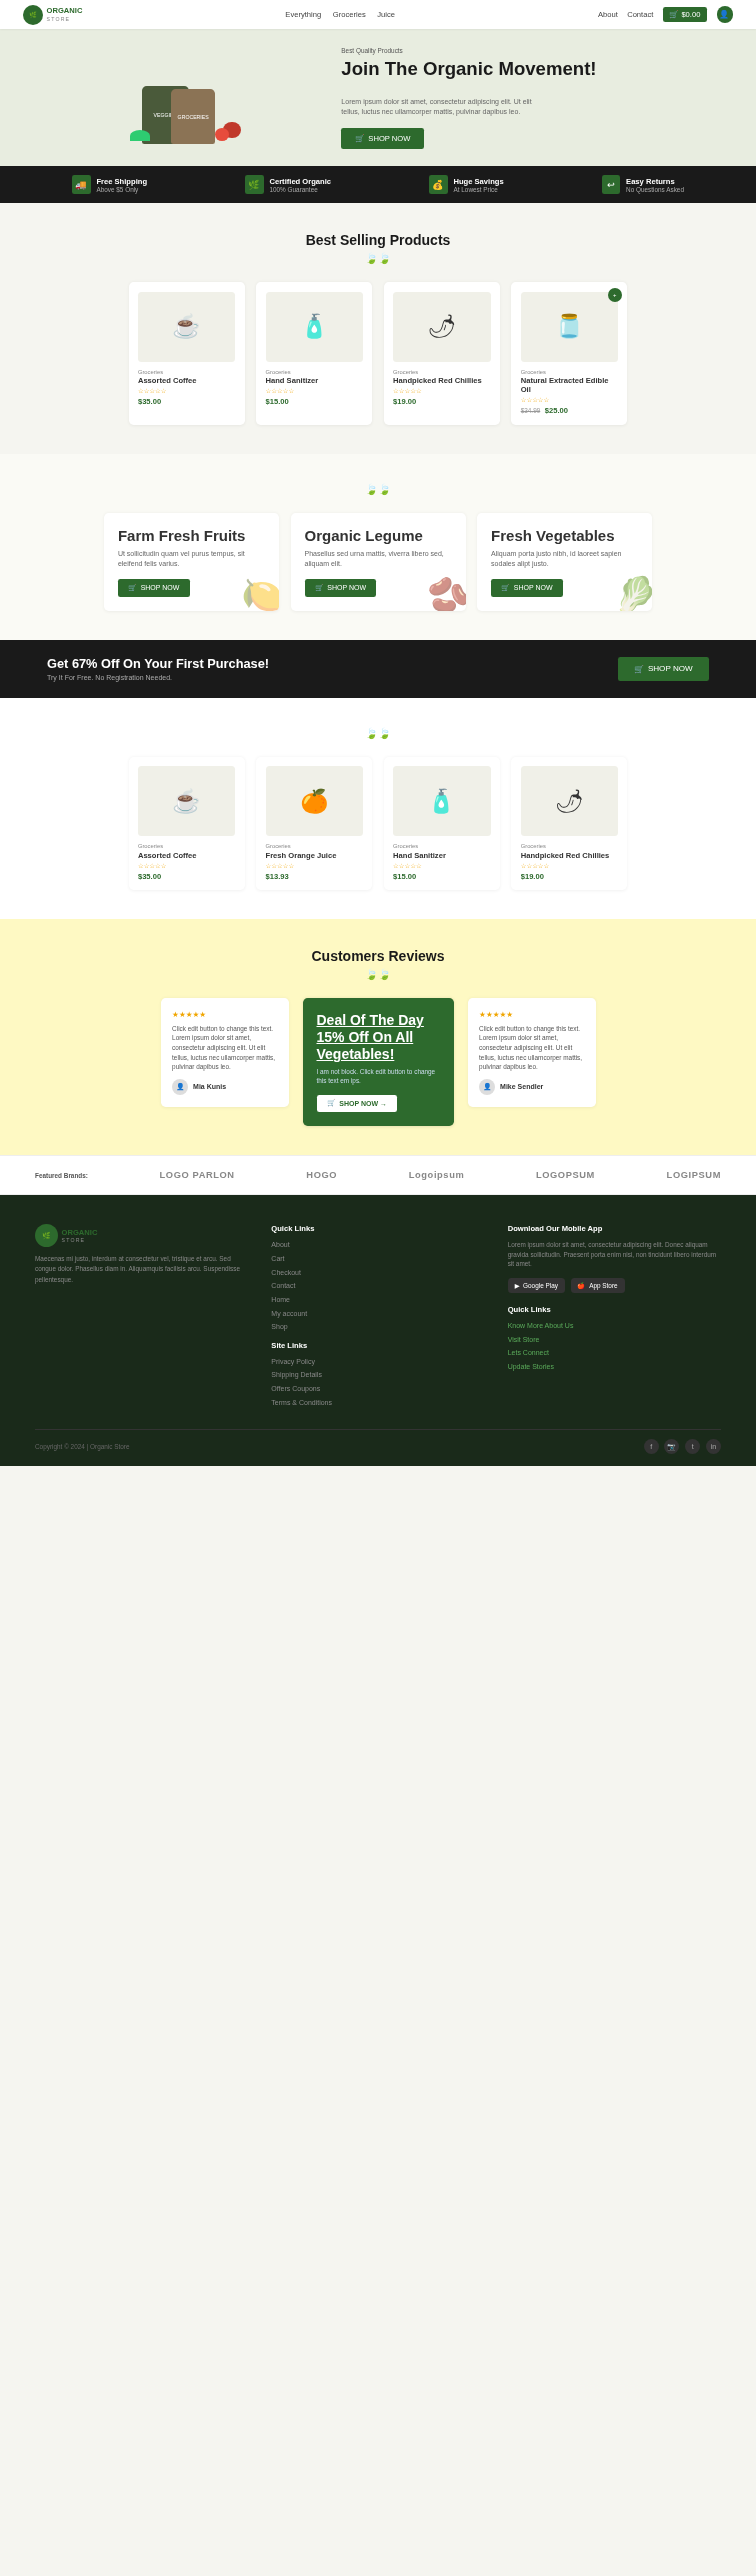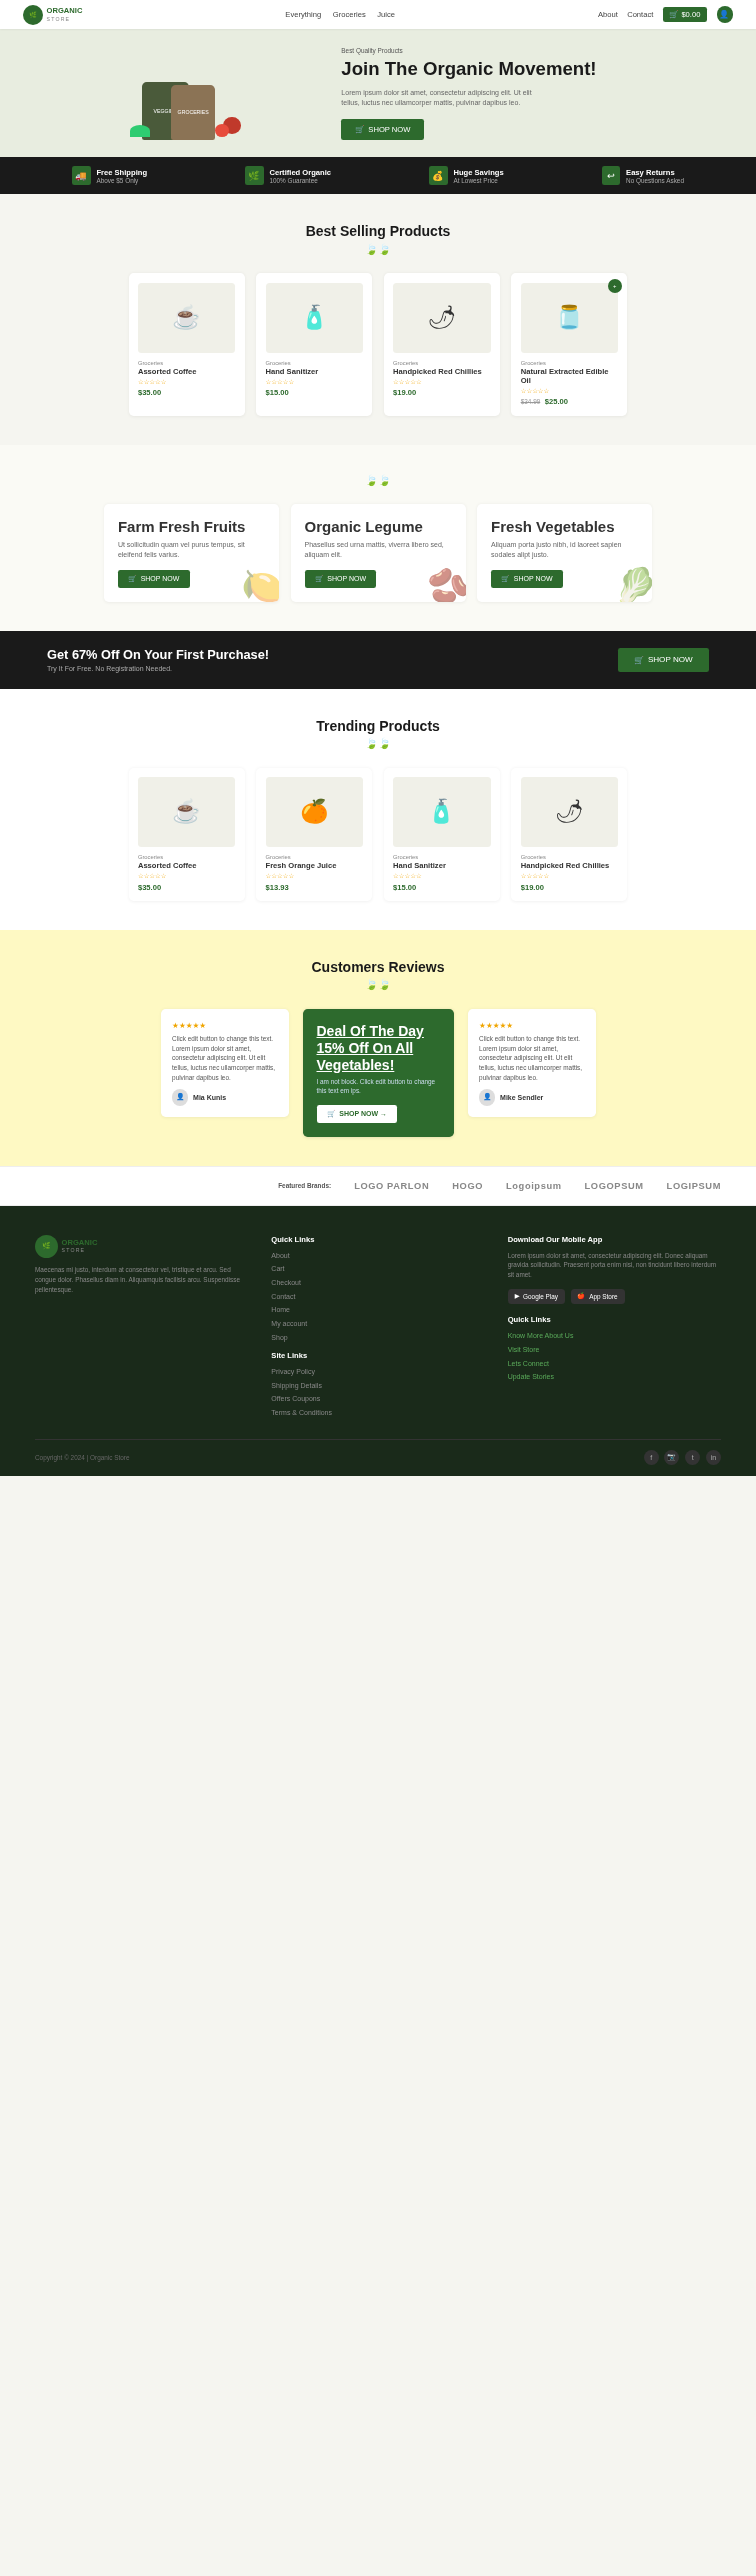--- a/index.html
+++ b/index.html
@@ -69,21 +69,21 @@
       width: 44px; height: 55px; background: #8b7355; border-radius: 4.7px 4.7px 2.3px 2.3px;
       position: absolute; left: 47px; bottom: 0;
       display: flex; align-items: center; justify-content: center; color: #fff; font-size: 5.2px; text-align: center;
     }
     .tomato { width: 17.5px; height: 16.3px; background: #c0392b; border-radius: 50%; position: absolute; right: 11.6px; bottom: 5.8px; }
     .tomato2 { width: 14px; height: 12.8px; background: #e74c3c; border-radius: 50%; position: absolute; right: 23px; bottom: 2.9px; }
     .herb { width: 20.4px; height: 11.6px; background: #2ecc71; border-radius: 50% 50% 0 0; position: absolute; left: 5.8px; bottom: 2.9px; }
 
     .hero-content { flex: 1.2; }
     .hero-tag { font-size: 6.4px; color: #555; margin-bottom: 4.7px; }
-    .hero-title { font-size: 18.6px; font-weight: bold; color: #1a1a1a; line-height: 1.2; margin-bottom: 7px; }
+    .hero-title { font-size: 18.6px; font-weight: bold; color: #1a1a1a; line-height: 1.2; margin-bottom: 16px; }
     .hero-desc { font-size: 7px; color: #666; line-height: 1.5; margin-bottom: 10.5px; max-width: 198px; }
     .hero-btn {
       background: #2d6a2d; color: #fff; border: none; border-radius: 2.3px;
       padding: 5.8px 14px; font-size: 7.6px; cursor: pointer; display: inline-flex; align-items: center; gap: 3.5px;
     }
 
     
     .features-bar {
       background: #1a1a1a;
       display: flex;
@@ -183,21 +183,21 @@
       color: #fff; position: relative; overflow: hidden;
     }
     .deal-title { font-size: 14px; font-weight: bold; margin-bottom: 4.7px; line-height: 1.2; text-decoration: underline; }
     .deal-sub { font-size: 6.4px; color: #cde; margin-bottom: 9.3px; line-height: 1.4; }
     .deal-btn { background: #fff; color: #2d6a2d; border: none; border-radius: 2.3px;
       padding: 4.7px 10.5px; font-size: 7px; cursor: pointer; display: inline-flex; align-items: center; gap: 3.5px; font-weight: bold; }
 
     
     .brands-bar {
       background: #fff; padding: 14px 35px;
-      display: flex; align-items: center; gap: 23px; justify-content: flex-end;
+      display: flex; align-items: center; gap: 23px; justify-content: space-between;
       border-top: 0.6px solid #eee; border-bottom: 0.6px solid #eee;
     }
     .brand-logo { font-size: 9.3px; font-weight: bold; color: #888; letter-spacing: 0.6px; }
     .brand-featured { font-size: 6.4px; color: #555; font-weight: bold; }
 
     
     .footer {
       background: #1a2a1a; color: #ccc; padding: 29px 35px 11.6px;
     }
     .footer-grid { display: flex; gap: 23px; flex-wrap: wrap; margin-bottom: 17.5px; }
@@ -403,21 +403,20 @@
     </div>
     <button class="promo-btn">
       <span>🛒</span>
       <span>SHOP NOW</span>
     </button>
   </div>
 </div>
 
 <div class="section-wrapper">
   <section class="trending-section">
-    <h2 class="section-title">Trending Products</h2>
     <div class="section-deco">
       <span class="leaf-deco-small">🍃🍃</span>
     </div>
     <div class="product-grid">
       <div class="product-card">
         <div class="product-img">☕</div>
         <div class="product-cat">Groceries</div>
         <div class="product-name">Assorted Coffee</div>
         <div class="stars">☆☆☆☆☆</div>
         <div class="product-price">$35.00</div>

